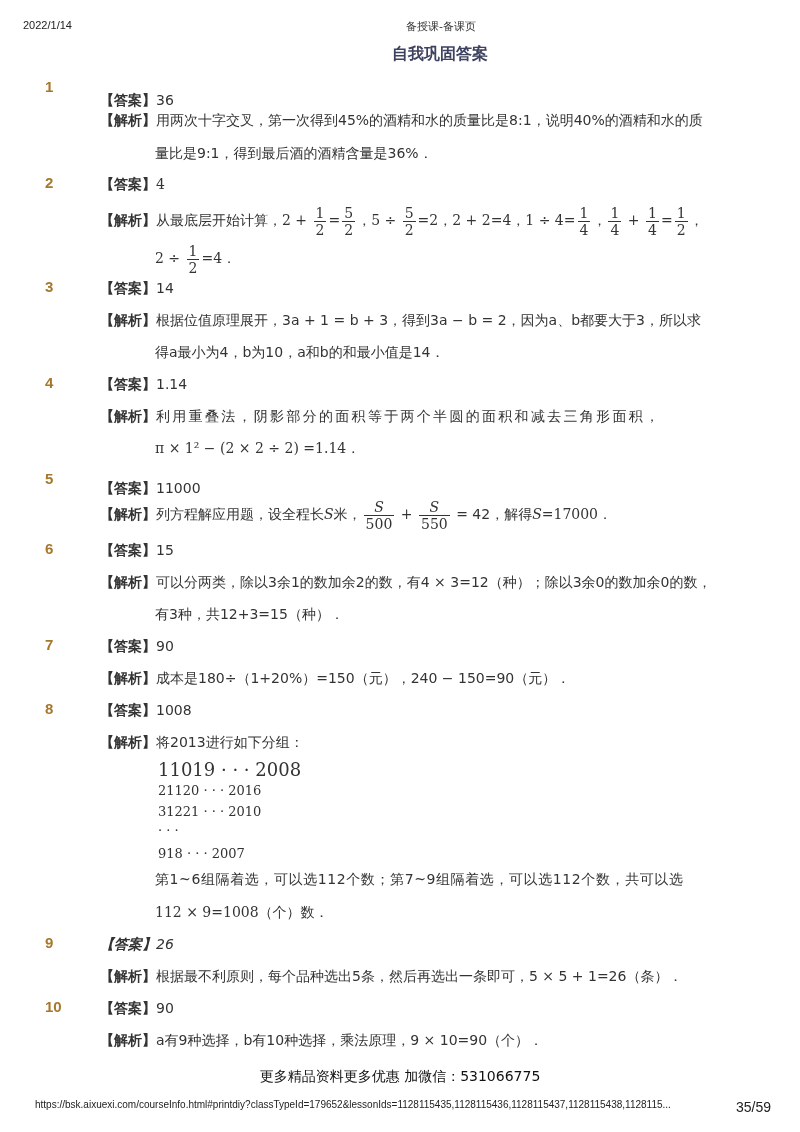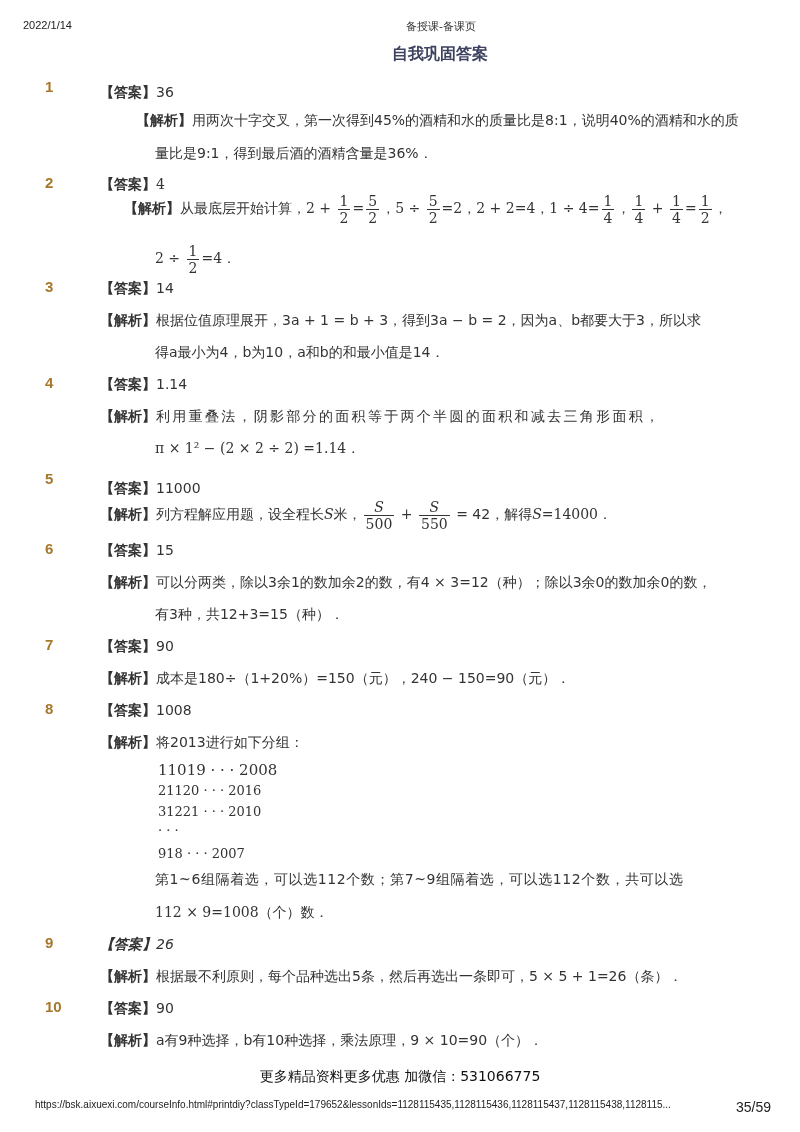--- a/index.html
+++ b/index.html
@@ -30,35 +30,35 @@
 </style>
 </head>
 <body>
 
 <div class="hdr-date">2022/1/14</div>
 <div class="hdr-title">备授课-备课页</div>
 <div class="page-title">自我巩固答案</div>
 
 <div class="item" style="top:78px;">
   <div class="qnum" style="top:0;">1</div>
-  <div class="row" style="top:4px;">
+  <div class="row" style="top:12px;">
     <span class="lbl">【答案】</span><span class="val">36</span>
   </div>
-  <div class="row" style="top:32px;margin-left:36px;">
+  <div class="row" style="top:32px;">
     <span class="lbl">【解析】</span><span>用两次十字交叉，第一次得到45%的酒精和水的质量比是8:1，说明40%的酒精和水的质</span>
   </div>
   <div class="sol-text" style="top:65px;">量比是9:1，得到最后酒的酒精含量是36%．</div>
 </div>
 
 <div class="item" style="top:174px;">
   <div class="qnum" style="top:0;">2</div>
   <div class="row" style="top:0;">
     <span class="lbl">【答案】</span><span class="val math">4</span>
   </div>
-  <div class="row" style="top:16px; line-height:36px;margin-left:24px;">
+  <div class="row" style="top:28px; line-height:36px;">
     <span class="lbl">【解析】</span><span>从最底层开始计算，</span><span class="math">2 + </span><span class="frac"><span class="n">1</span><span class="d">2</span></span><span class="math">=</span><span class="frac"><span class="n">5</span><span class="d">2</span></span><span class="math">，5 ÷ </span><span class="frac"><span class="n">5</span><span class="d">2</span></span><span class="math">=2，2 + 2=4，1 ÷ 4=</span><span class="frac"><span class="n">1</span><span class="d">4</span></span><span>，</span><span class="frac"><span class="n">1</span><span class="d">4</span></span><span class="math"> + </span><span class="frac"><span class="n">1</span><span class="d">4</span></span><span class="math">=</span><span class="frac"><span class="n">1</span><span class="d">2</span></span><span>，</span>
   </div>
   <div class="sol-text" style="top:66px; line-height:36px;">
     <span class="math">2 ÷ </span><span class="frac"><span class="n">1</span><span class="d">2</span></span><span class="math">=4．</span>
   </div>
 </div>
 
 <div class="item" style="top:278px;">
   <div class="qnum" style="top:0;">3</div>
   <div class="row" style="top:0;">
@@ -80,21 +80,21 @@
   </div>
   <div class="sol-text math" style="top:64px;">π × 1² − (2 × 2 ÷ 2) =1.14．</div>
 </div>
 
 <div class="item" style="top:470px;">
   <div class="qnum" style="top:0;">5</div>
   <div class="row" style="top:8px;">
     <span class="lbl">【答案】</span><span class="val">11000</span>
   </div>
   <div class="row" style="top:24px; line-height:40px;">
-    <span class="lbl">【解析】</span><span>列方程解应用题，设全程长</span><span class="it">S</span><span>米，</span><span class="frac"><span class="n it">S</span><span class="d">500</span></span><span class="math"> + </span><span class="frac"><span class="n it">S</span><span class="d">550</span></span><span> = 42，解得</span><span class="it">S</span><span class="math">=14000．</span>
+    <span class="lbl">【解析】</span><span>列方程解应用题，设全程长</span><span class="it">S</span><span>米，</span><span class="frac"><span class="n it">S</span><span class="d">500</span></span><span class="math"> + </span><span class="frac"><span class="n it">S</span><span class="d">550</span></span><span> = 42，解得</span><span class="it">S</span><span class="math">=17000．</span>
   </div>
 </div>
 
 <div class="item" style="top:540px;">
   <div class="qnum" style="top:0;">6</div>
   <div class="row" style="top:0;">
     <span class="lbl">【答案】</span><span class="val">15</span>
   </div>
   <div class="row" style="top:32px;">
     <span class="lbl">【解析】</span><span>可以分两类，除以3余1的数加余2的数，有4 × 3=12（种）；除以3余0的数加余0的数，</span>
@@ -113,21 +113,21 @@
 </div>
 
 <div class="item" style="top:700px;">
   <div class="qnum" style="top:0;">8</div>
   <div class="row" style="top:0;">
     <span class="lbl">【答案】</span><span class="val">1008</span>
   </div>
   <div class="row" style="top:32px;">
     <span class="lbl">【解析】</span><span>将2013进行如下分组：</span>
   </div>
-  <div class="sol-text math" style="top:60px; left:158px; font-size:15px;">11019 · · · 2008</div>
+  <div class="sol-text math" style="top:60px; left:158px; font-size:18px;">11019 · · · 2008</div>
   <div class="sol-text math" style="top:81px; left:158px; font-size:13px;">21120 · · · 2016</div>
   <div class="sol-text math" style="top:102px; left:158px; font-size:13px;">31221 · · · 2010</div>
   <div class="sol-text math" style="top:121px; left:158px; font-size:13px;">· · ·</div>
   <div class="sol-text math" style="top:144px; left:158px; font-size:13px;">918 · · · 2007</div>
   <div class="sol-text" style="top:169px; letter-spacing:0.6px;">第1~6组隔着选，可以选112个数；第7~9组隔着选，可以选112个数，共可以选</div>
   <div class="sol-text math" style="top:202px;">112 × 9=1008（个）数．</div>
 </div>
 
 <div class="item" style="top:934px;">
   <div class="qnum" style="top:0;">9</div>

